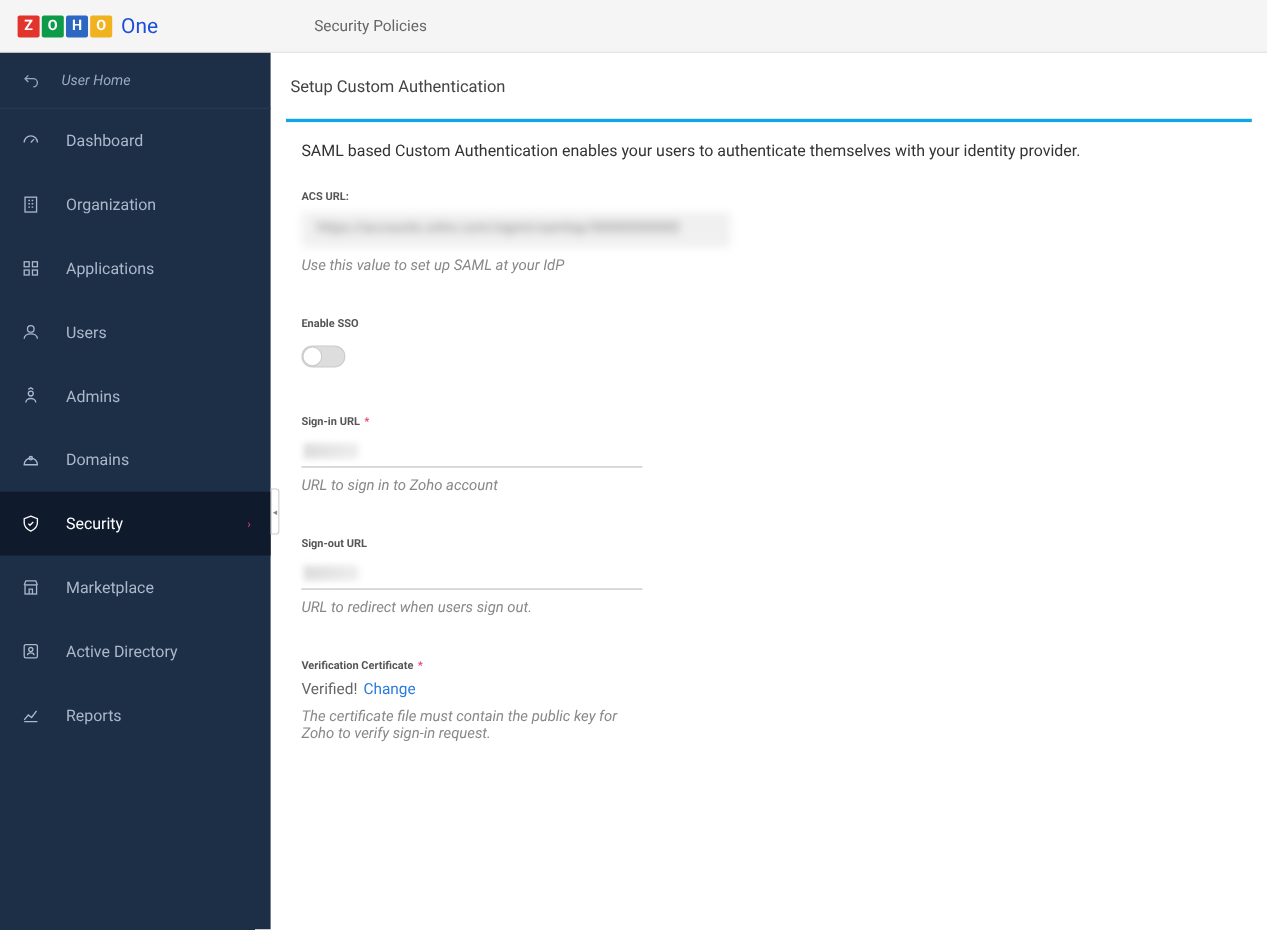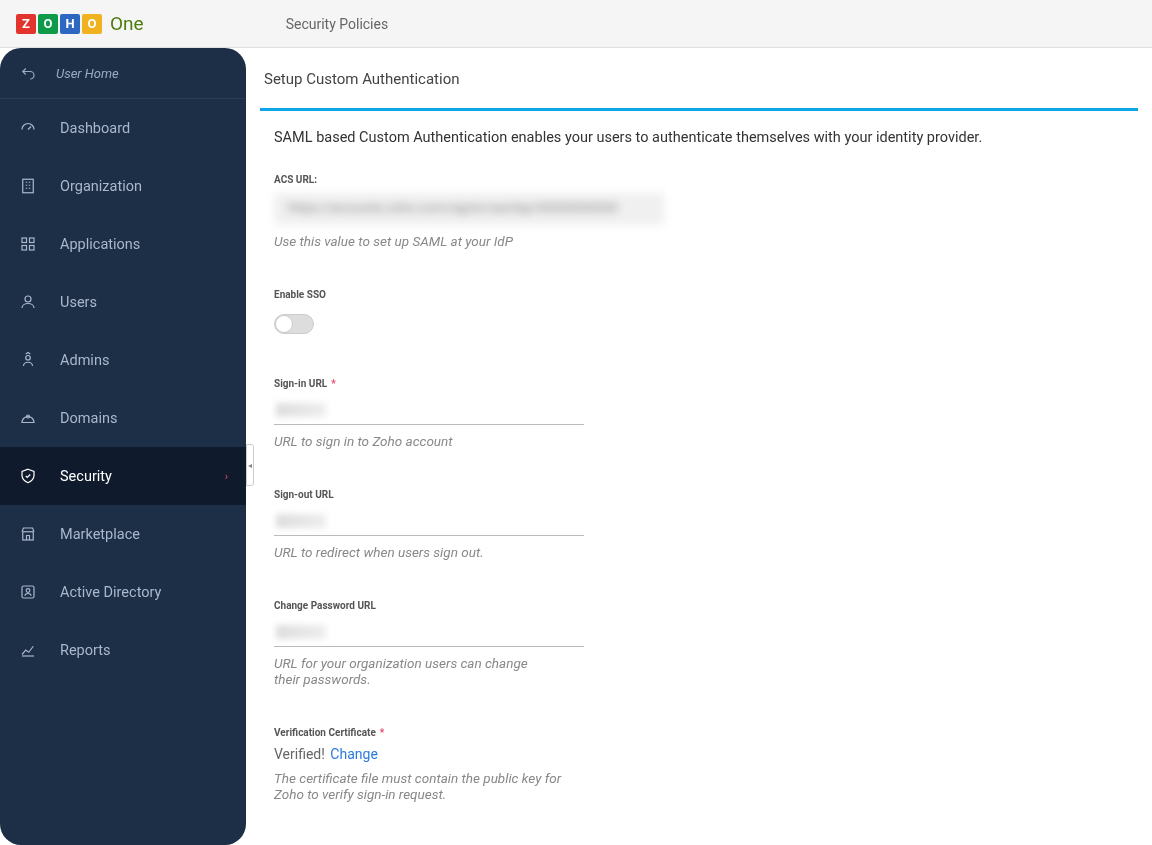--- a/index.html
+++ b/index.html
@@ -1,31 +1,31 @@
 <!DOCTYPE html>
 <html><head>
   <meta charset="utf-8">
   <style>
     * { margin: 0; padding: 0; box-sizing: border-box; }
     body { font-family: -apple-system, BlinkMacSystemFont, "Segoe UI", Roboto, sans-serif; width: 1152px; height: 845px; overflow: hidden; background: #fff; }
     
     .header { height: 48px; background: #f5f5f5; display: flex; align-items: center; border-bottom: 1px solid #e0e0e0; }
     .logo { padding: 0 16px; display: flex; align-items: center; gap: 2px; height: 100%; }
     .logo-tile { width: 20px; height: 20px; display: inline-flex; align-items: center; justify-content: center; font-size: 13px; font-weight: bold; color: #fff; border-radius: 2px; }
-    .logo-text { font-size: 19px; font-weight: 400; color: #4d7c0f; margin-left: 6px; }
+    .logo-text { font-size: 19px; font-weight: 400; color: #1d4ed8; margin-left: 6px; }
     
     .tabs { display: flex; margin-left: 100px; height: 100%; align-items: center; }
     .tab { padding: 14px 26px; font-size: 14px; color: #666; cursor: pointer; position: relative; }
     .tab.active { color: #222; }
     .tab.active::after { content: ""; position: absolute; bottom: 6px; left: 50%; transform: translateX(-50%); width: 18px; height: 2px; background: #e8456b; }
     .tab-highlight { position: absolute; top: 2px; left: 0; right: 0; bottom: -4px; border: 4px solid #d32f2f; pointer-events: none; }
     
     .main-layout { display: flex; height: calc(845px - 48px); }
     
-    .sidebar { width: 246px; background: #1d2e47; display: flex; flex-direction: column; position: relative; border-radius: 21px; }
+    .sidebar { width: 246px; background: #1d2e47; display: flex; flex-direction: column; position: relative; }
     .user-home { padding: 15px 18px; color: #9aaac0; font-size: 13px; font-style: italic; border-bottom: 1px solid #2a3c57; display: flex; align-items: center; gap: 18px; cursor: pointer; }
     .nav-item { padding: 19px 18px; color: #aab8cb; font-size: 14.5px; display: flex; align-items: center; gap: 22px; cursor: pointer; }
     .nav-item.active { background: #0f1b2d; color: #fff; }
     .nav-item .chev { margin-left: auto; color: #e8456b; font-size: 11px; }
     .nav-icon { width: 20px; height: 20px; display: inline-flex; align-items: center; justify-content: center; flex-shrink: 0; }
     .nav-icon svg { width: 18px; height: 18px; fill: none; stroke: currentColor; stroke-width: 1.6; }
     
     .collapse-handle { position: absolute; right: -8px; top: 396px; width: 8px; height: 42px; background: #fff; border: 1px solid #ccc; border-radius: 0 3px 3px 0; display: flex; align-items: center; justify-content: center; font-size: 8px; color: #888; cursor: pointer; }
     
     .content { flex: 1; padding: 22px 14px 20px 14px; overflow-y: auto; }
@@ -208,28 +208,20 @@
 
     <div class="field-group">
       <div class="field-label">Sign-out URL</div>
       <div style="position:relative;display:inline-block;">
         <input class="underline-input" style="">
         <span class="blur-content" style="position:absolute;left:2px;top:6px;pointer-events:none;"></span>
       </div>
       <div class="field-hint">URL to redirect when users sign out.</div>
     </div>
 
-    <div class="field-group">
-      <div class="field-label">Change Password URL</div>
-      <div style="position:relative;display:inline-block;">
-        <input class="underline-input" style="">
-        <span class="blur-content" style="position:absolute;left:2px;top:6px;pointer-events:none;"></span>
-      </div>
-      <div class="field-hint" style="max-width:270px;">URL for your organization users can change their passwords.</div>
-    </div>
 
     <div class="field-group">
       <div class="field-label">
         <span>Verification Certificate</span><span class="req-asterisk">*</span>
       </div>
       <div class="verified-row">
         <span>Verified!</span>
         <span class="change-link">Change</span>
       </div>
       <div class="field-hint" style="max-width:320px;">The certificate file must contain the public key for Zoho to verify sign-in request.</div>

